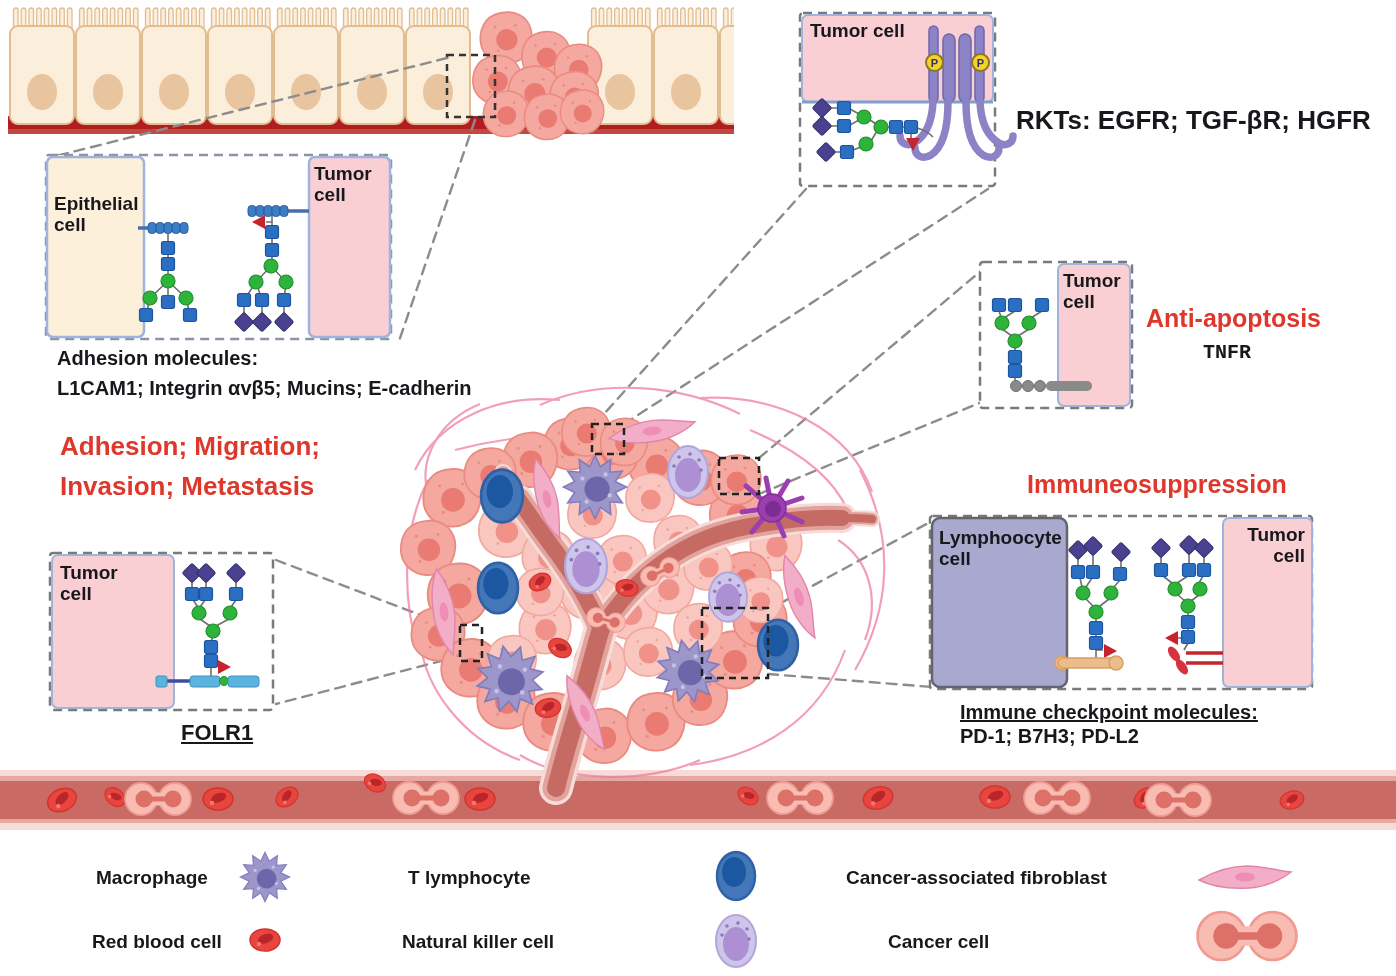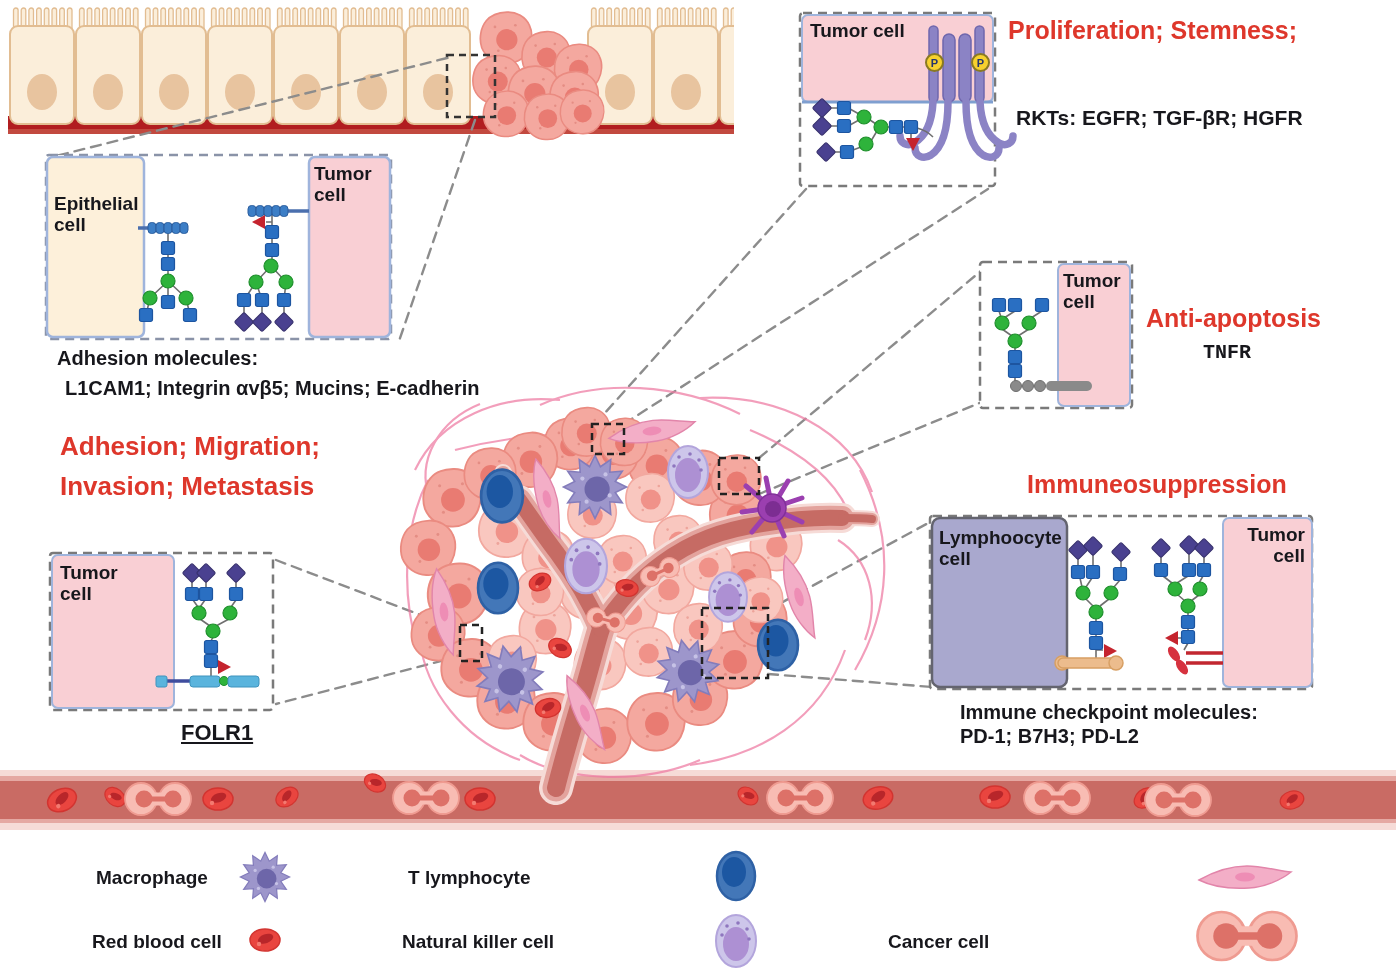--- a/index.html
+++ b/index.html
@@ -1,21 +1,21 @@
 <!DOCTYPE html>
 <html><head>
 <meta charset="utf-8">
 <style>
   html,body{margin:0;padding:0;background:#fff;}
   #figure{position:relative;width:1396px;height:976px;background:#ffffff;overflow:hidden;
           font-family:"Liberation Sans", sans-serif;}
   #art{position:absolute;left:0;top:0;}
   .lbl{position:absolute;font-weight:bold;color:#17171c;line-height:1.13;}
   .red{color:#de372b;}
-  .fs19{font-size:19px;} .fs20{font-size:20px;} .fs21{font-size:21px;}
+  .fs19{font-size:19px;} .fs20{font-size:20px;} .fs21{font-size:26px;}
   .fs22{font-size:22px;text-decoration:underline;} .fs25{font-size:25px;} .fs26{font-size:26px;}
   .p-badge{position:absolute;width:19px;height:19px;border-radius:50%;background:#f7d12e;
            border:2px solid #8a7a22;color:#24356e;font-size:11px;font-weight:bold;
            display:flex;align-items:center;justify-content:center;box-sizing:border-box;}
   .tr{text-align:right;}
 </style>
 </head>
 <body>
 
 <div id="figure">
@@ -474,42 +474,42 @@
   <use href="#fib" transform="translate(1245,877)"></use>
   <use href="#rbc" transform="translate(265,940)"></use>
   <use href="#nk" transform="translate(736,941)"></use>
   <use href="#ctc" transform="translate(1247,936) scale(1.5)"></use>
 </g>
 </svg>
 
 <div class="lbl fs19" style="left:54px;top:165px;width:90px;margin-top:28px;">Epithelial cell</div>
 <div class="lbl fs19" style="left:314px;top:163px;width:70px;">Tumor cell</div>
 <div class="lbl fs20" style="left:57px;top:347px;">Adhesion molecules:</div>
-<div class="lbl fs20" style="left:57px;top:377px;margin-left:8px;">L1CAM1; Integrin αvβ5; Mucins; E-cadherin</div>
+<div class="lbl fs20" style="left:57px;top:377px;">L1CAM1; Integrin αvβ5; Mucins; E-cadherin</div>
 <div class="lbl fs26 red" style="left:60px;top:432px;">Adhesion; Migration;</div>
 <div class="lbl fs26 red" style="left:60px;top:472px;">Invasion; Metastasis</div>
 
 <div class="lbl fs19" style="left:810px;top:20px;white-space:nowrap;">Tumor cell</div>
 <div class="p-badge" style="left:925px;top:53px;">P</div>
 <div class="p-badge" style="left:971px;top:53px;">P</div>
-<div class="lbl fs25 red" style="left:1008px;top:16px;">Proliferation; Stemness;</div>
 <div class="lbl fs21" style="left:1016px;top:106px;">RKTs: EGFR; TGF-βR; HGFR</div>
 
 <div class="lbl fs19" style="left:1063px;top:270px;width:62px;">Tumor cell</div>
 <div class="lbl fs25 red" style="left:1146px;top:304px;">Anti-apoptosis</div>
 <div class="lbl fs20" style="left:1203px;top:342px;font-family:Liberation Mono, monospace;">TNFR</div>
 
 <div class="lbl fs19" style="left:60px;top:562px;width:68px;">Tumor cell</div>
 <div class="lbl fs22" style="left:181px;top:721px;">FOLR1</div>
 
 <div class="lbl fs25 red" style="left:995px;top:470px;margin-left:32px;">Immuneosuppression</div>
 <div class="lbl fs19" style="left:939px;top:527px;width:125px;">Lymphoocyte cell</div>
 <div class="lbl fs19 tr" style="left:1231px;top:524px;width:74px;">Tumor cell</div>
-<div class="lbl fs20" style="left:960px;top:701px;">Immune checkpoint molecules:</div>
+<div class="lbl fs20" style="left:960px;top:701px;text-decoration:underline;">Immune checkpoint molecules:</div>
 <div class="lbl fs20" style="left:960px;top:725px;text-align:center;">PD-1; B7H3; PD-L2</div>
 
 <div class="lbl fs19" style="left:96px;top:867px;">Macrophage</div>
 <div class="lbl fs19" style="left:408px;top:867px;">T lymphocyte</div>
+<div class="lbl fs19" style="left:846px;top:867px;">Cancer-associated fibroblast</div>
 <div class="lbl fs19" style="left:92px;top:931px;">Red blood cell</div>
 <div class="lbl fs19" style="left:402px;top:931px;">Natural killer cell</div>
 <div class="lbl fs19" style="left:888px;top:931px;">Cancer cell</div>
 
 </div>
 
 </body></html>

